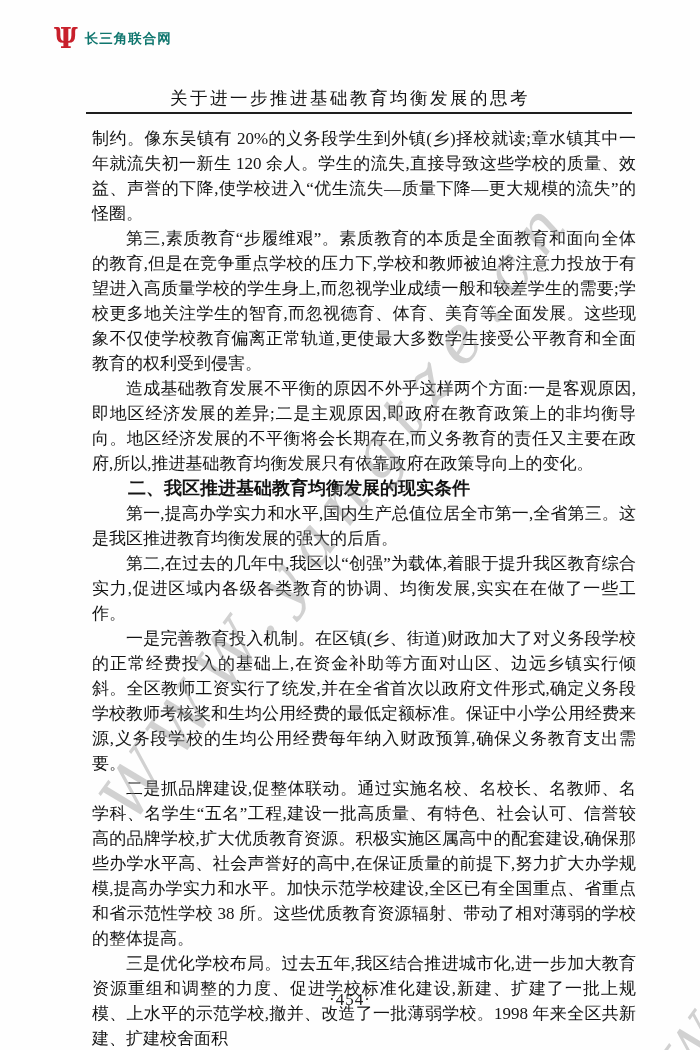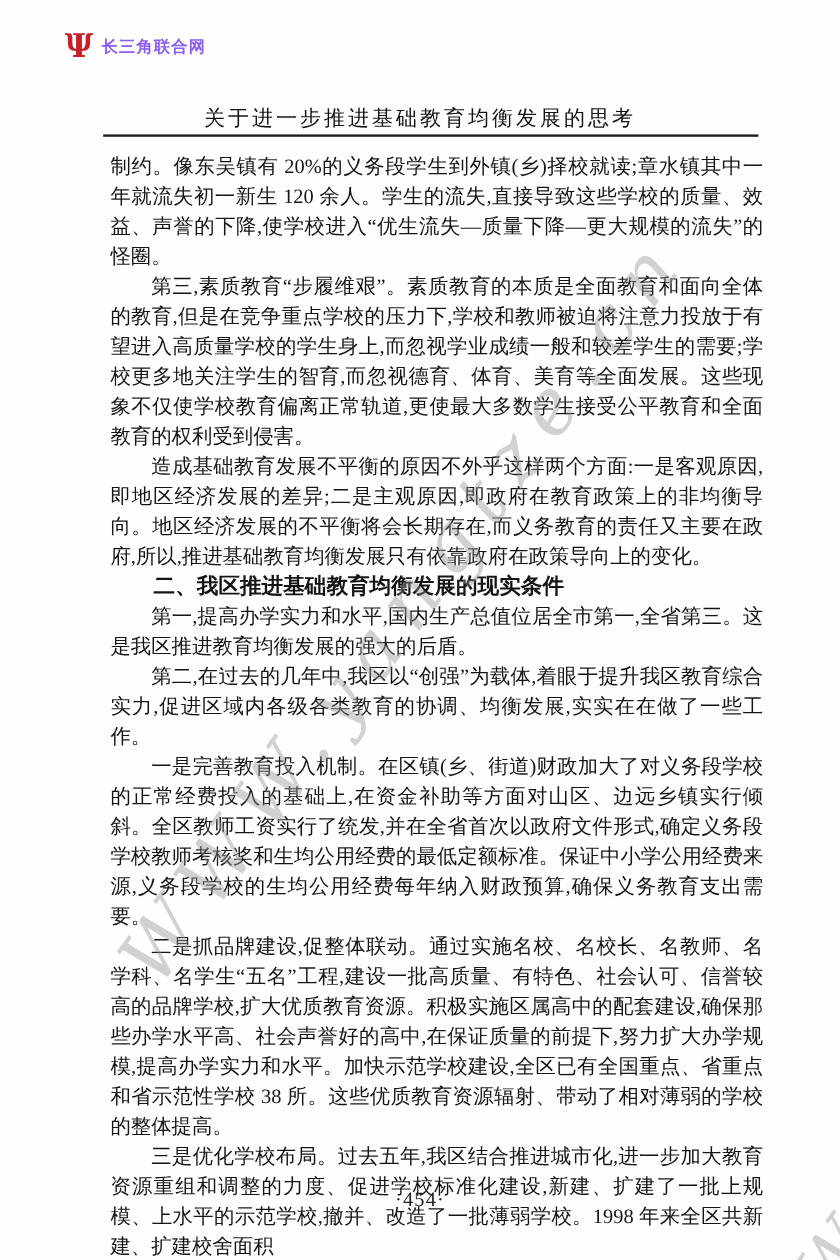--- a/index.html
+++ b/index.html
@@ -21,21 +21,21 @@
     display:flex;align-items:center;gap:7px;
   }
   .brand .mark{
     font-family:"DejaVu Serif",serif;
     font-size:26px;line-height:1;
     color:#c8202b;font-weight:bold;
     transform:scaleY(1.05);
   }
   .brand .brand-label{
     font-family:"Liberation Sans","DejaVu Sans",sans-serif;
-    font-size:13.5px;font-weight:bold;color:#8b5cf6;
+    font-size:13.5px;font-weight:bold;color:#0f766e;
     letter-spacing:1px;
   }
   
   .doc-title{
     position:absolute;top:86px;left:0;right:0;
     text-align:center;
     font-size:17.5px;font-weight:normal;color:#111;
     letter-spacing:2.5px;
   }
   .title-rule{

